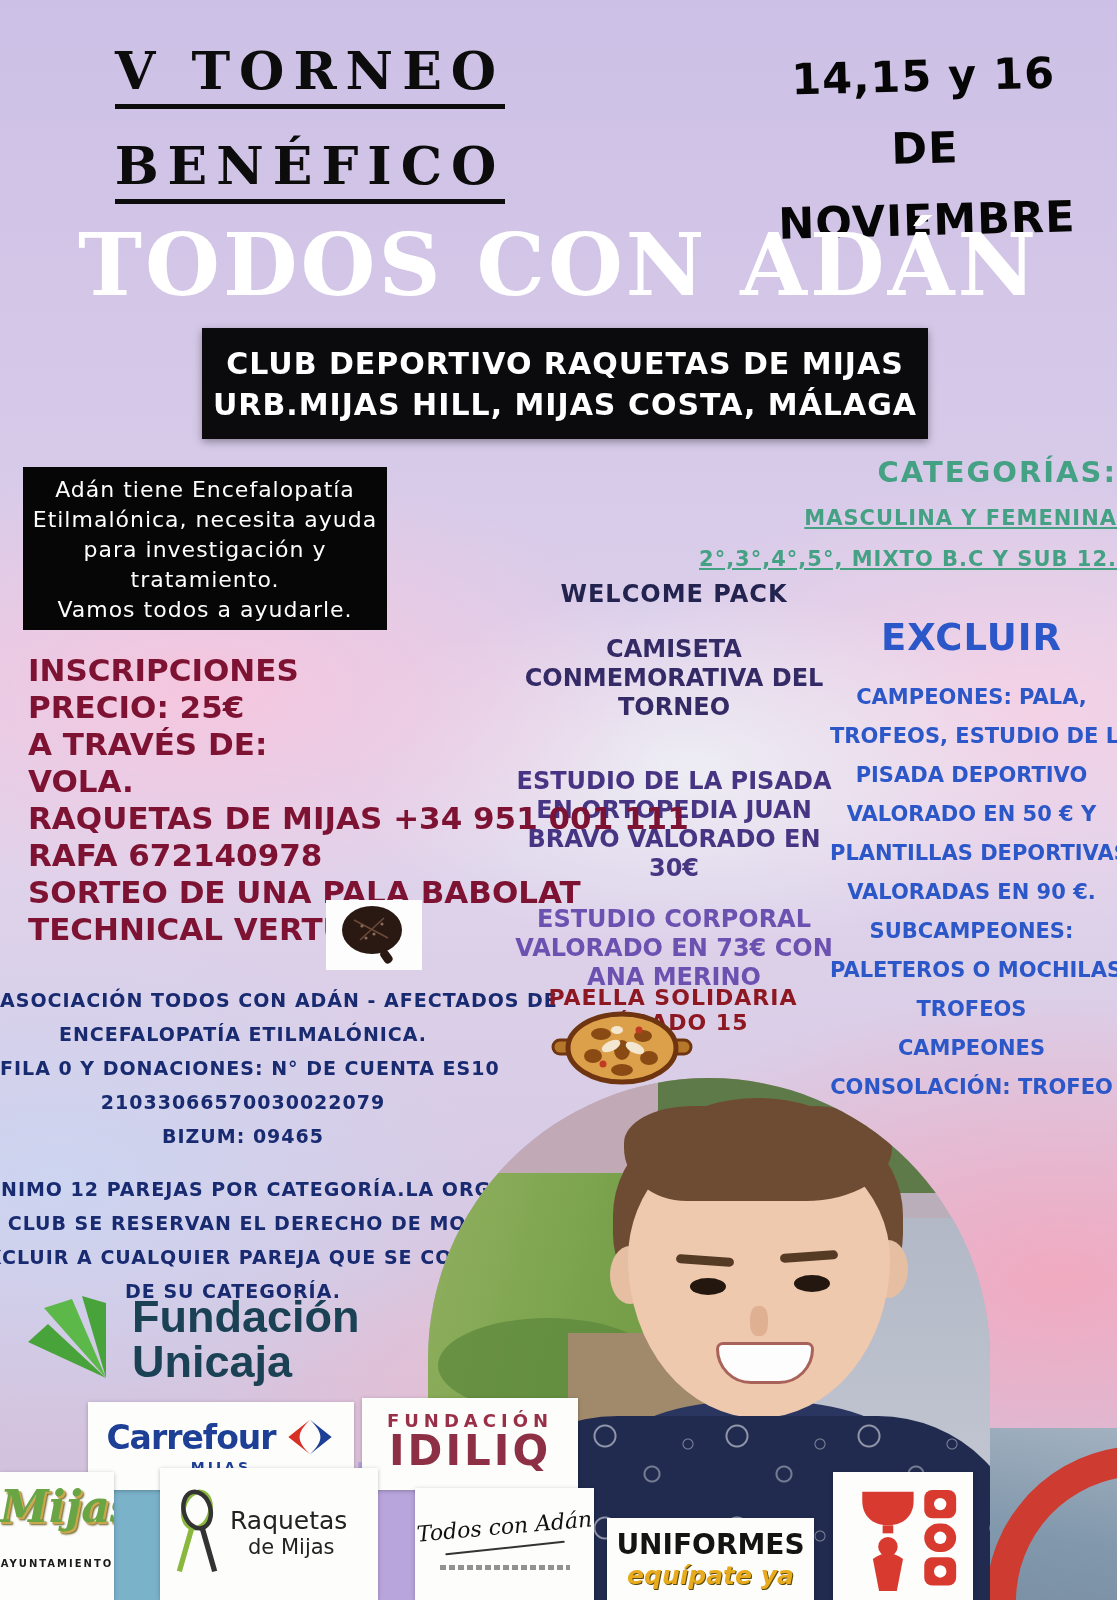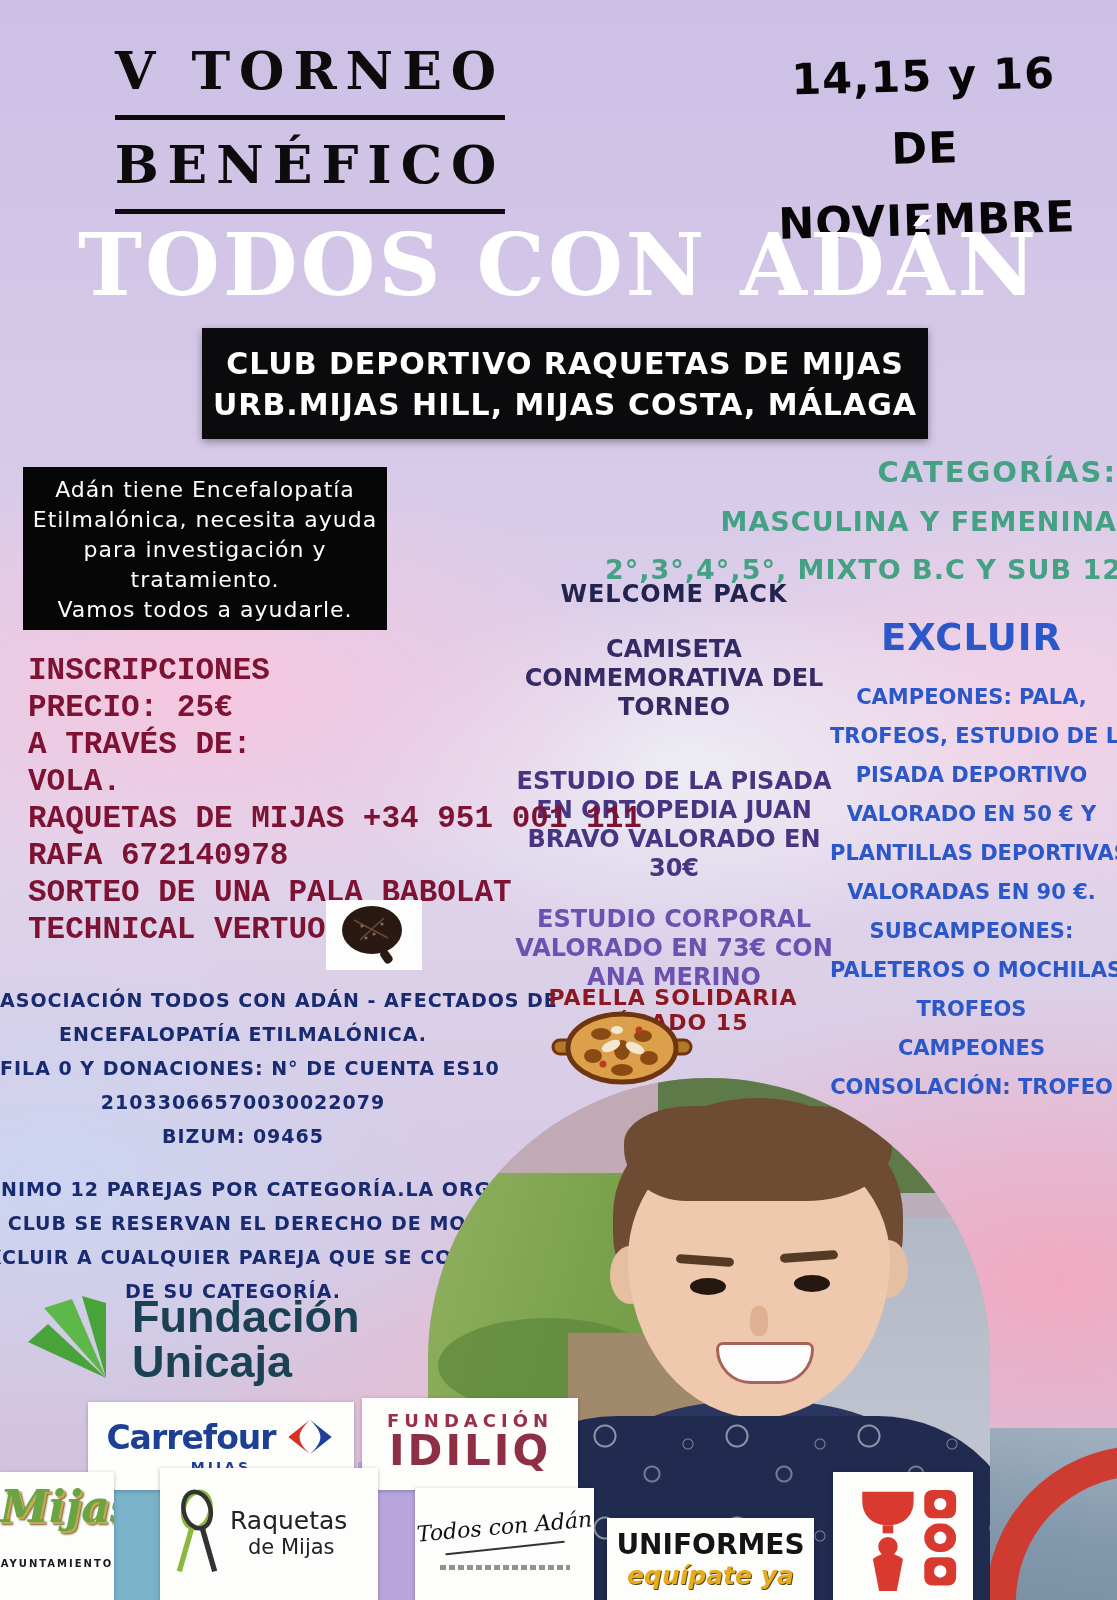--- a/index.html
+++ b/index.html
@@ -11,48 +11,48 @@
       radial-gradient(55% 20% at 92% 44%, rgba(250,210,228,.8) 0%, rgba(250,210,228,0) 70%),
       radial-gradient(65% 26% at 95% 80%, rgba(242,168,190,.95) 0%, rgba(242,168,190,0) 70%),
       radial-gradient(55% 22% at 5% 74%, rgba(203,214,242,.9) 0%, rgba(203,214,242,0) 70%),
       radial-gradient(50% 18% at 50% 88%, rgba(236,188,206,.8) 0%, rgba(236,188,206,0) 70%),
       linear-gradient(180deg,#ccc0e6 0%,#d3c6e7 18%,#d9cdea 36%,#dfd4ec 52%,#d9cce6 70%,#d5c5e0 85%,#d0bfdc 100%);}
   .abs{position:absolute;}
   .line{white-space:nowrap;}
   
   .event-title{left:75px;top:40px;width:470px;text-align:center;z-index:2;
     font-family:"DejaVu Serif",serif;font-weight:bold;font-size:52px;letter-spacing:9px;color:#0c0c0c;}
-  .event-title .tl{display:inline-block;border-bottom:5px solid #0c0c0c;padding-bottom:14px;margin-bottom:14px;}
+  .event-title .tl{display:inline-block;border-bottom:5px solid #0c0c0c;padding-bottom:3px;margin-bottom:26px;}
   .dates{left:755px;top:40px;width:340px;text-align:center;z-index:2;transform:rotate(-1.5deg);
     font-weight:900;font-size:43px;line-height:72px;color:#060606;letter-spacing:1px;}
   .campaign{left:0;top:214px;width:1117px;text-align:center;z-index:2;
     font-family:"DejaVu Serif",serif;font-weight:bold;font-size:86px;letter-spacing:3px;color:#ffffff;}
   .venue{left:202px;top:328px;width:726px;z-index:2;background:#0b0a0c;border-radius:0;
     color:#fff;text-align:center;font-weight:800;font-size:30px;line-height:41px;padding:15px 0 14px 0;
     letter-spacing:1px;box-shadow:0 3px 8px rgba(0,0,0,.35);}
   
   .about{left:23px;top:467px;width:364px;height:155px;z-index:2;background:#060606;color:#fdfdfd;
     text-align:center;font-size:22px;line-height:30px;padding-top:8px;letter-spacing:1px;}
   
   .categorias{left:605px;top:455px;width:512px;text-align:right;z-index:2;font-weight:900;}
   .categorias .ct{font-size:29px;letter-spacing:2px;margin-bottom:17px;}
-  .categorias .line{font-size:27px;letter-spacing:1px;margin-bottom:17px;}
+  .categorias .line{font-size:21px;letter-spacing:1px;margin-bottom:17px;text-decoration:underline;}
   
   .welcome{left:505px;top:580px;width:338px;text-align:center;z-index:2;font-weight:700;}
   .welcome .wt{font-size:24px;color:#23234f;letter-spacing:1px;}
   .welcome .wi{font-size:24px;line-height:29px;}
   .welcome .wi1{margin-top:27px;color:#342a66;}
   .welcome .wi2{margin-top:45px;color:#473584;}
   .welcome .wi3{margin-top:22px;color:#6b51b0;}
   
   .premios-col{left:830px;top:616px;width:283px;text-align:center;z-index:2;font-weight:800;}
   .premios-col .pt{font-size:37px;font-weight:900;letter-spacing:1px;margin-bottom:19px;}
   .premios-col .line{font-size:21px;line-height:39px;}
   
-  .inscripciones{left:28px;top:652px;z-index:2;font-weight:800;font-size:31px;line-height:37px;letter-spacing:0;font-family:Liberation Mono, monospace;}
+  .inscripciones{left:28px;top:652px;z-index:2;font-weight:800;font-size:31px;line-height:37px;letter-spacing:0;}
   
   .racket{left:326px;top:900px;width:96px;height:70px;background:#fdfdfd;z-index:3;display:flex;align-items:center;justify-content:center;}
   
   .asociacion{left:0px;top:983px;width:486px;text-align:center;z-index:2;font-weight:900;}
   .asociacion .line{font-size:19px;line-height:34px;letter-spacing:1px;}
   
   .paella-title{left:508px;top:985px;width:330px;text-align:center;z-index:4;font-weight:900;font-size:22px;letter-spacing:1px;}
   .paella-img{left:551px;top:1008px;z-index:4;}
   
   .normas{left:-27px;top:1172px;width:520px;text-align:center;z-index:1;font-weight:900;}

